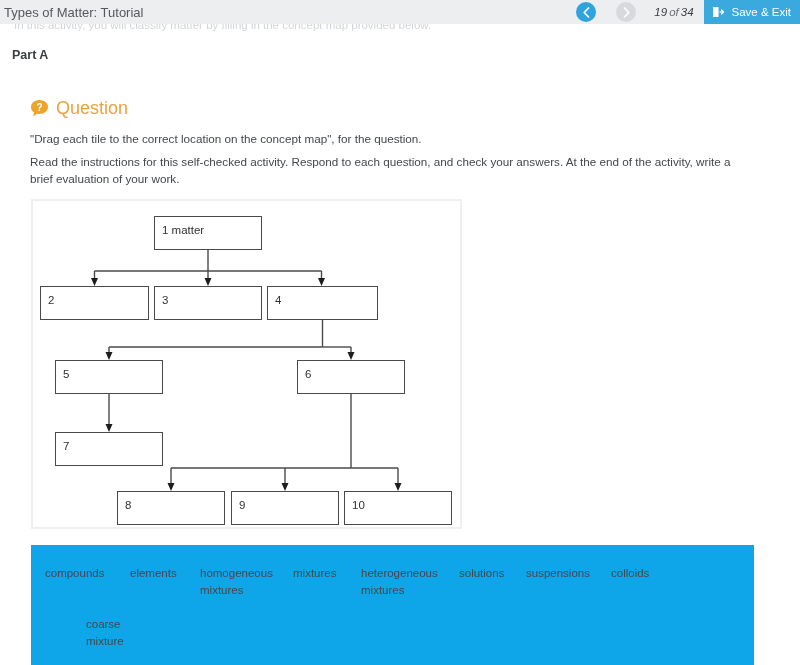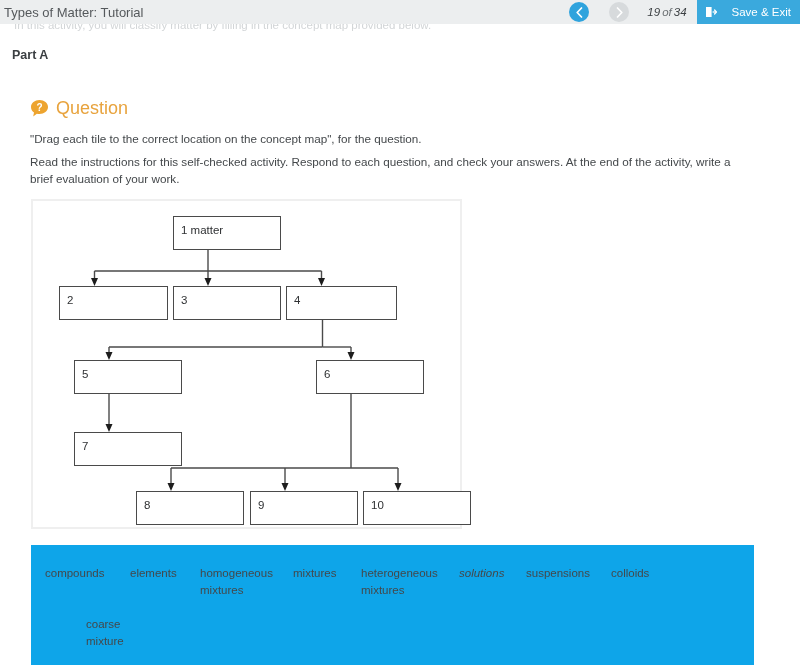--- a/index.html
+++ b/index.html
@@ -109,21 +109,21 @@
   }
   .page-counter .num { color: #3b3f42; }
   .page-counter .of { color: #6b7073; margin: 0 2px; }
 
   .save-exit {
     background: #3aa9dd;
     color: #ffffff;
     height: 24px;
     display: flex;
     align-items: center;
-    gap: 15px;
+    gap: 8px;
     padding: 0 9px 0 8px;
     font-size: 11.5px;
     white-space: nowrap;
     flex: 0 0 auto;
   }
   .save-exit svg { display: block; flex: 0 0 auto; }
 
   
   .part-label {
     position: absolute;
@@ -179,21 +179,20 @@
   }
   .node {
     position: absolute;
     border: 1.5px solid #4a4a4a;
     background: #ffffff;
     box-sizing: border-box;
     font-size: 11.5px;
     color: #2f3133;
     padding: 7px 0 0 7px;
     z-index: 2;
-    margin-left: 19px;
   }
 
   
   .tile-bank {
     position: absolute;
     left: 31px; top: 545px;
     width: 723px; height: 120px;
     background: #0ea5e9;
     box-sizing: border-box;
   }
@@ -303,17 +302,17 @@
       <div class="node" style="left: 311px; top: 290px; width: 108px; height: 34px;"><span>10</span></div>
     </div>
 </div>
 
 <div class="tile-bank">
     <div class="tile" style="left: 14px; top: 20px;">compounds</div>
     <div class="tile" style="left: 99px; top: 20px;">elements</div>
     <div class="tile" style="left: 169px; top: 20px;">homogeneous<br>mixtures</div>
     <div class="tile" style="left: 262px; top: 20px;">mixtures</div>
     <div class="tile" style="left: 330px; top: 20px;">heterogeneous<br>mixtures</div>
-    <div class="tile" style="left: 428px; top: 20px; font-style: italic;">solutions</div>
+    <div class="tile" style="left: 428px; top: 20px;">solutions</div>
     <div class="tile" style="left: 495px; top: 20px;">suspensions</div>
     <div class="tile" style="left: 580px; top: 20px;">colloids</div>
     <div class="tile" style="left: 14px; top: 71px; margin-left: 41px;">coarse<br>mixture</div>
   </div>
 
 </body></html>

